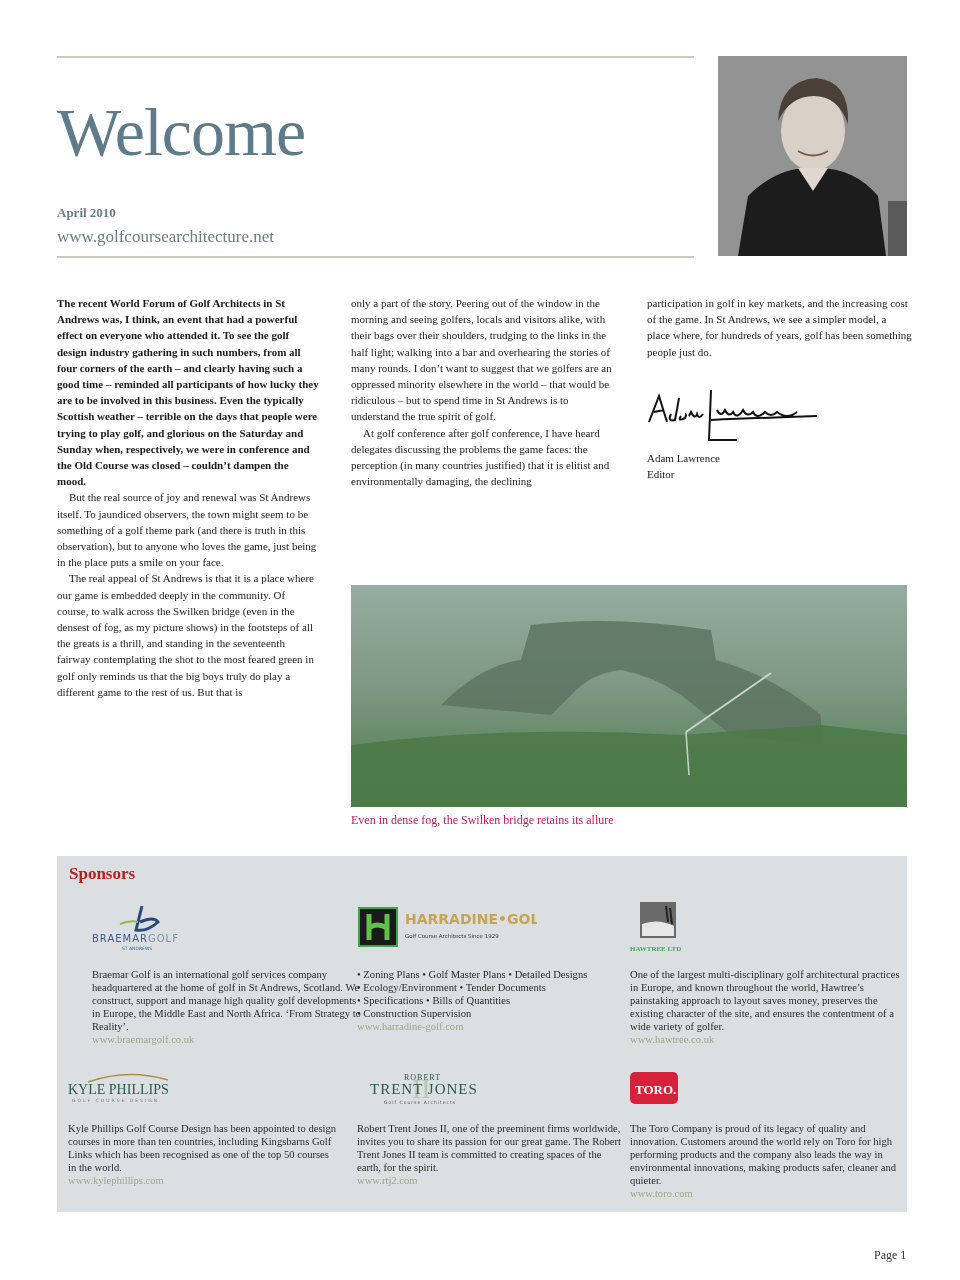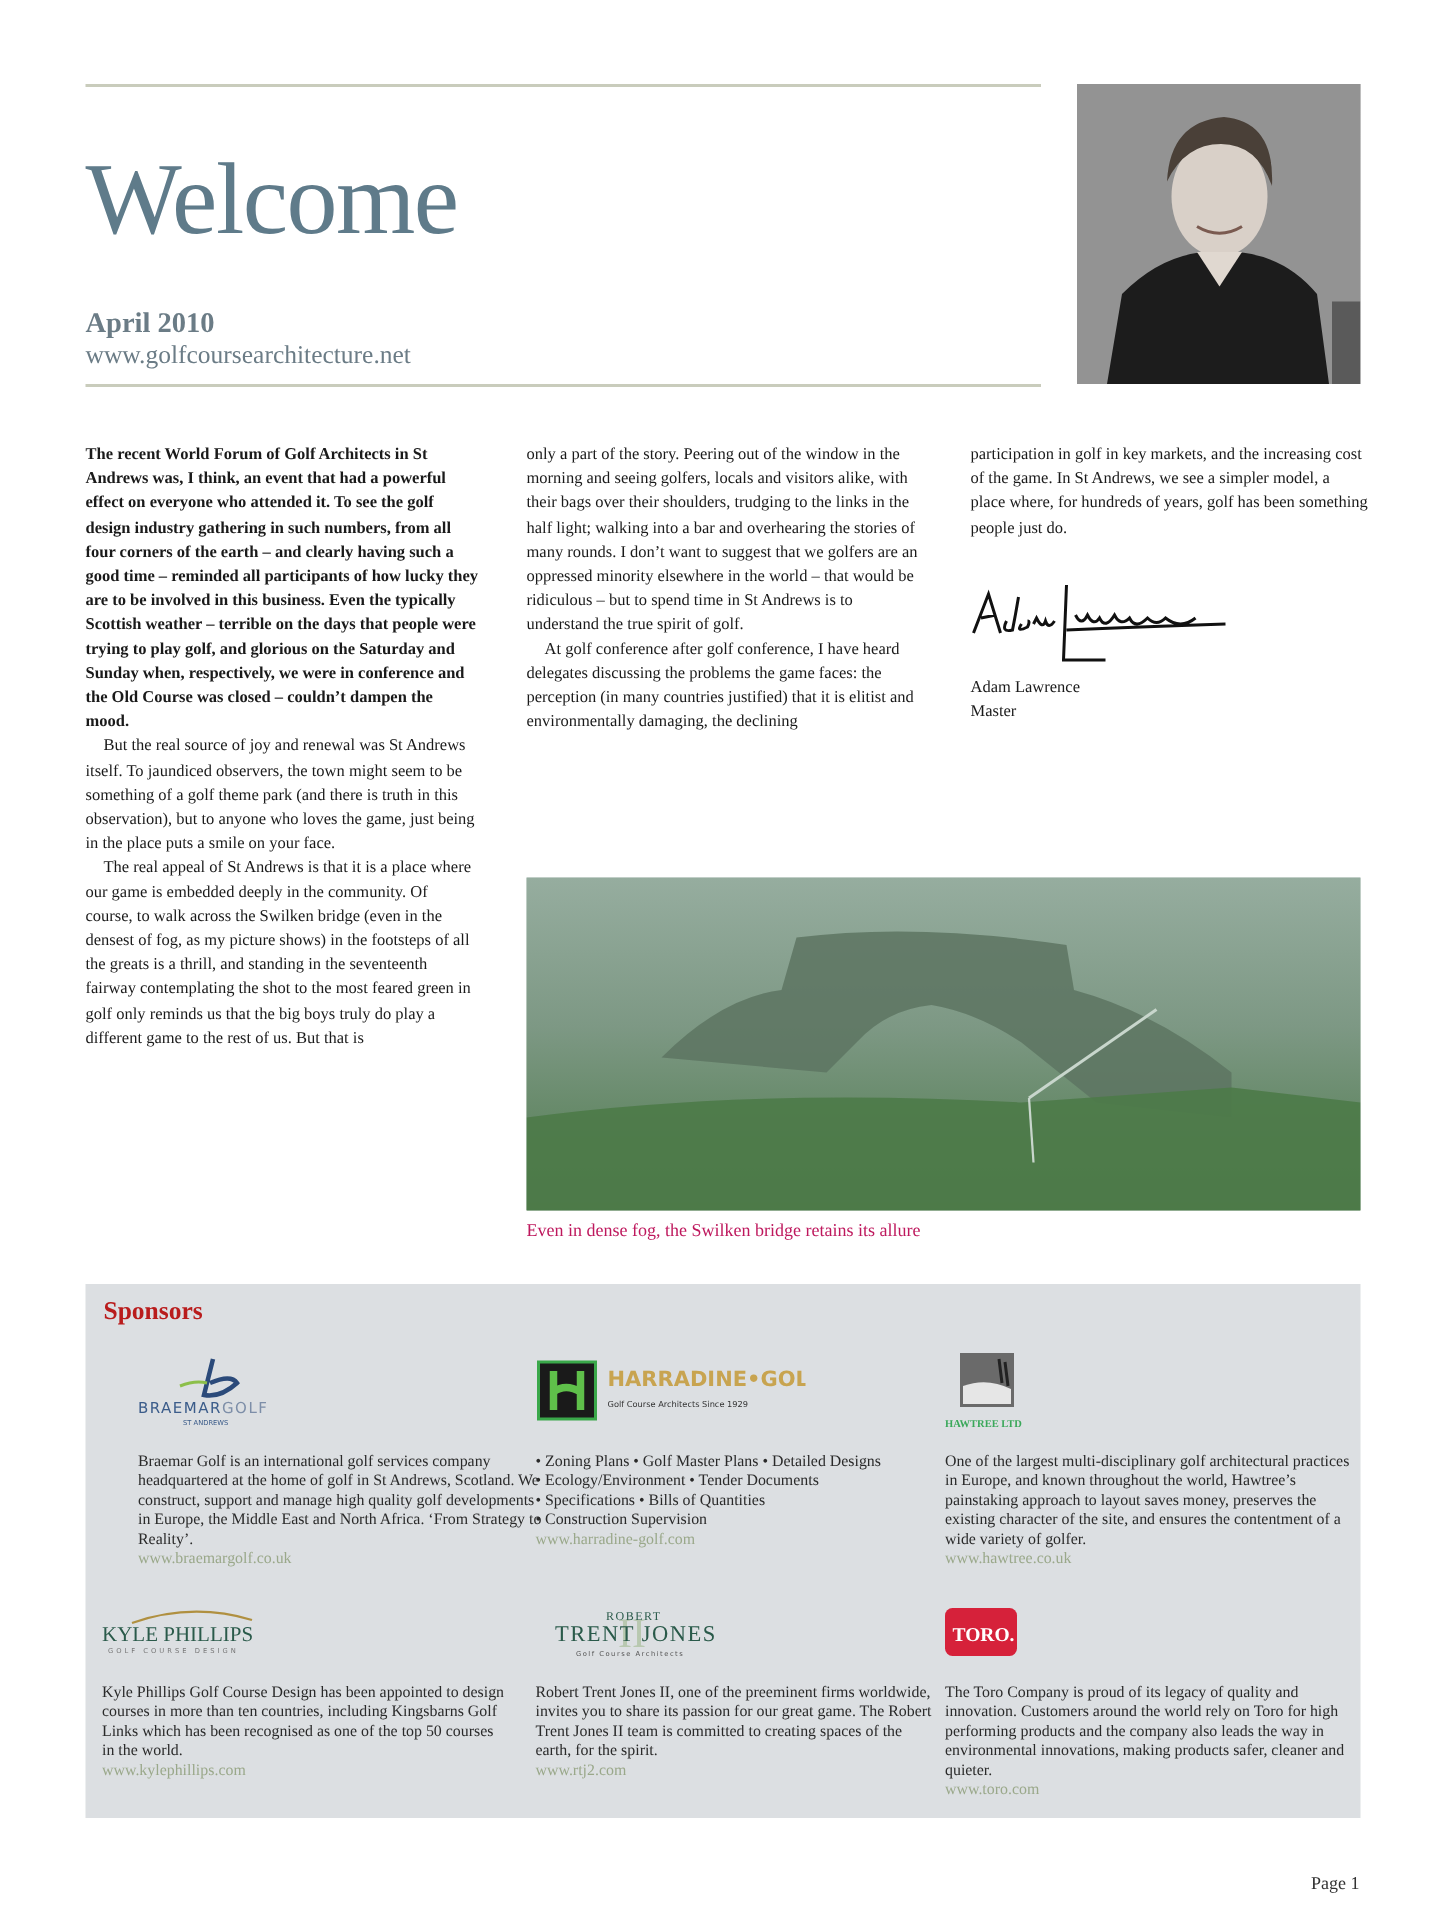--- a/index.html
+++ b/index.html
@@ -1,20 +1,20 @@
 <!DOCTYPE html>
 <html><head>
 <meta charset="utf-8">
 <style>
   html, body { margin:0; padding:0; }
   body { width:960px; height:1280px; background:#ffffff; position:relative; overflow:hidden;
          font-family:"Liberation Serif","DejaVu Serif",serif; color:#1a1a1a; }
   .rule { position:absolute; left:57px; width:637px; height:0; border-top:2px solid #c9ccbc; }
   .title { position:absolute; left:57px; top:98px; font-size:68px; color:#5f7b8a; letter-spacing:-1px; line-height:1; }
-  .issue-date { position:absolute; left:57px; top:205px; font-size:19px; font-weight:bold; color:#6b7c86; }
+  .issue-date { position:absolute; left:57px; top:205px; font-size:13px; font-weight:bold; color:#6b7c86; }
   .site-url { position:absolute; left:57px; top:227px; font-size:17px; color:#6b7c86; }
   .portrait { position:absolute; left:718px; top:56px; width:189px; height:200px; overflow:hidden;
               background:linear-gradient(180deg,#8a8a8a 0%,#9a9a9a 60%,#8d8d8d 100%); }
   .col { position:absolute; top:295px; font-size:11px; line-height:16.2px; }
   .col p { margin:0; }
   .col p.indent { text-indent:12px; }
   .col1 { left:57px; width:262px; }
   .col2 { left:351px; width:265px; }
   .col3 { left:647px; width:265px; }
   .lead { font-weight:bold; }
@@ -64,21 +64,21 @@
 
 <div class="col col3">
   <p>participation in golf in key markets, and the increasing cost of the game. In St Andrews, we see a simpler model, a place where, for hundreds of years, golf has been something people just do.</p>
   <div class="signature">
     <svg width="180" height="60" viewBox="0 0 180 60">
       <path d="M2 32 L12 6 L20 32 M7 22 L17 20 M24 24 Q20 32 28 30 Q30 20 32 8 M34 26 Q30 32 38 28 Q40 24 38 24 M42 26 L44 22 Q48 30 50 24 Q52 30 56 24" stroke="#111" stroke-width="2" fill="none"></path>
       <path d="M64 0 L62 50 L90 50 M64 30 Q110 28 170 26 M70 20 Q74 28 78 20 Q82 28 86 22 Q90 30 96 20 Q100 28 106 22 Q110 30 118 22 Q124 28 130 22 Q140 30 150 22" stroke="#111" stroke-width="2" fill="none"></path>
     </svg>
   </div>
   <p class="signer">Adam Lawrence</p>
-  <p>Master</p>
+  <p>Editor</p>
 </div>
 
 <div class="photo">
   <svg width="556" height="222" viewBox="0 0 556 222">
     <defs>
         <linearGradient id="fog" x1="0" y1="0" x2="0" y2="1">
       <stop offset="0" stop-color="#96ad9f"></stop>
           <stop offset="0.45" stop-color="#7d9884"></stop>
           <stop offset="1" stop-color="#4e7a4c"></stop>
     </linearGradient>

